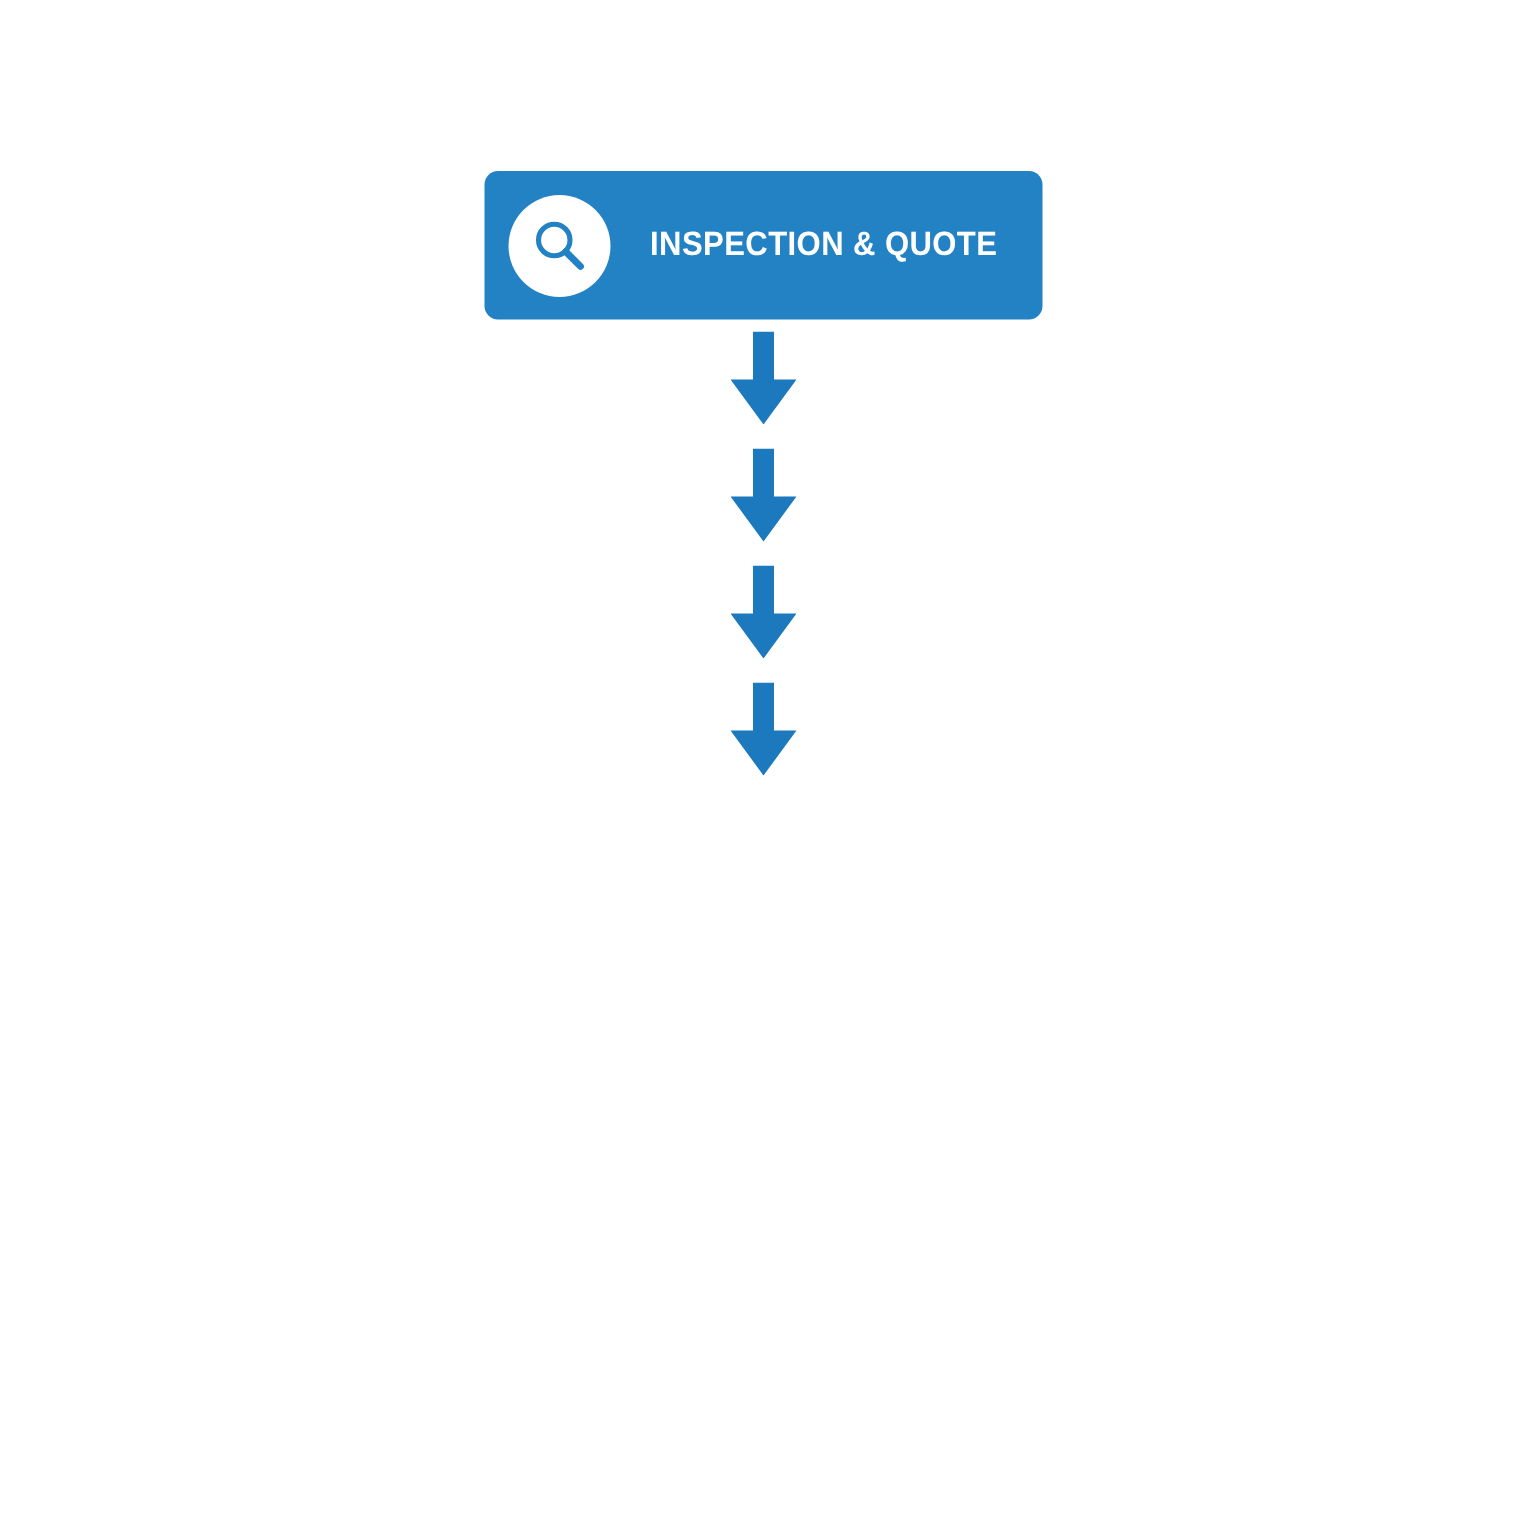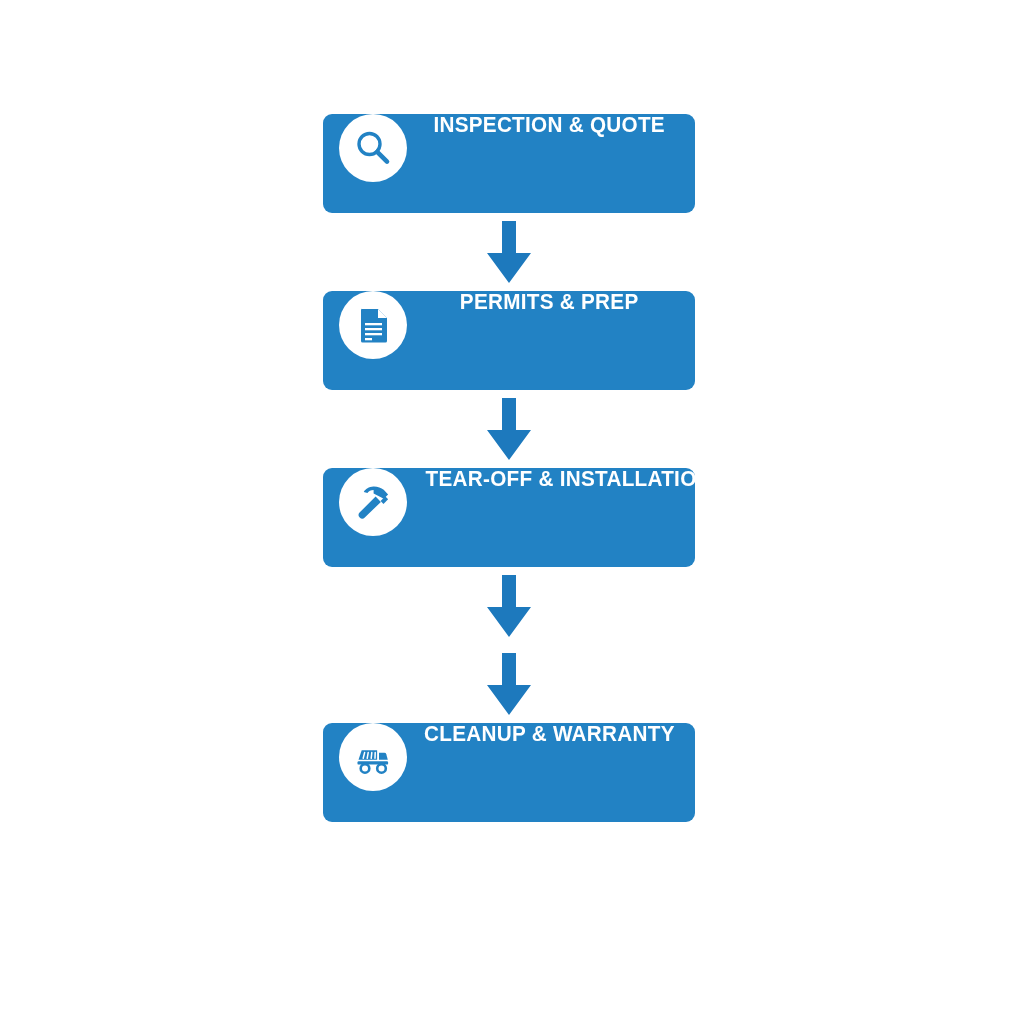--- a/index.html
+++ b/index.html
@@ -30,21 +30,21 @@
 
   
   .step {
     position: relative;
     width: 372px;
     height: 99px;
     background: #2282c4;
     border-radius: 9px;
     box-sizing: border-box;
     display: flex;
-    align-items: flex-start;
+    align-items: center;
     padding-left: 16px;
   }
 
   .icon-badge {
     flex: 0 0 auto;
     width: 68px;
     height: 68px;
     background: #ffffff;
     border-radius: 50%;
     display: flex;
@@ -104,81 +104,36 @@
       </div>
       <div class="step-label">INSPECTION &amp; QUOTE</div>
     </div>
 
     <div class="connector">
       <svg viewBox="0 0 44 62" xmlns="http://www.w3.org/2000/svg">
         <polygon points="15,0 29,0 29,32 44,32 22,62 0,32 15,32" fill="#1d79bd"></polygon>
       </svg>
     </div>
 
-    <div class="step">
-      <div class="icon-badge">
-        <svg viewBox="0 0 42 42" xmlns="http://www.w3.org/2000/svg">
-          <path d="M9 5 h17 l9 9 v23 a1.5 1.5 0 0 1 -1.5 1.5 h-23 a1.5 1.5 0 0 1 -1.5 -1.5 v-31 a1.5 1.5 0 0 1 1.5 -1.5 z" fill="#2282c4"></path>
-          <path d="M26 5 l9 9 h-9 z" fill="#ffffff"></path>
-          <rect x="13" y="19" width="17" height="2.3" fill="#ffffff"></rect>
-          <rect x="13" y="24" width="17" height="2.3" fill="#ffffff"></rect>
-          <rect x="13" y="29" width="17" height="2.3" fill="#ffffff"></rect>
-          <rect x="13" y="34" width="7" height="2.3" fill="#ffffff"></rect>
-        </svg>
-      </div>
-      <div class="step-label">PERMITS &amp; PREP</div>
-    </div>
-
-    <div class="connector">
-      <svg viewBox="0 0 44 62" xmlns="http://www.w3.org/2000/svg">
-        <polygon points="15,0 29,0 29,32 44,32 22,62 0,32 15,32" fill="#1d79bd"></polygon>
-      </svg>
-    </div>
-
-    <div class="step">
-      <div class="icon-badge">
-        <svg viewBox="0 0 42 42" xmlns="http://www.w3.org/2000/svg">
-          <g fill="#2282c4">
-            <path d="M21.5 5.5 c-4.6 0.2 -8.2 2.6 -9.7 5.4 l3.6 1.1 c1.3 -1.8 3.5 -2.9 6.2 -2.9 l0 3.4 l10.2 5.2 l4.3 -4.3 l-4.4 -4.6 c-2.6 -2 -6.1 -3.4 -10.2 -3.3 z"></path>
-            <path d="M28.6 19.9 l4.6 -4.6 l2.9 3 l-4.6 4.6 z"></path>
-            <path d="M23.6 15.6 l5.3 5.3 l-16.1 15.6 a3.6 3.6 0 0 1 -5 -5.2 z"></path>
-          </g>
-        </svg>
-      </div>
-      <div class="step-label">TEAR-OFF &amp; INSTALLATION</div>
-    </div>
 
     <div class="connector">
       <svg viewBox="0 0 44 62" xmlns="http://www.w3.org/2000/svg">
         <polygon points="15,0 29,0 29,32 44,32 22,62 0,32 15,32" fill="#1d79bd"></polygon>
       </svg>
     </div>
 
 
     <div class="connector">
       <svg viewBox="0 0 44 62" xmlns="http://www.w3.org/2000/svg">
         <polygon points="15,0 29,0 29,32 44,32 22,62 0,32 15,32" fill="#1d79bd"></polygon>
       </svg>
     </div>
 
-    <div class="step">
-      <div class="icon-badge">
-        <svg viewBox="0 0 42 42" xmlns="http://www.w3.org/2000/svg">
-          <g fill="#2282c4">
-            <path d="M6.5 23.8 l3.2 -9.6 l15.4 0 l0 9.6 z"></path>
-            <path d="M27 16.8 l5.4 0 a2 2 0 0 1 1.9 1.4 l1.5 5.6 l-8.8 0 z"></path>
-            <rect x="5.5" y="25.2" width="30.6" height="3.4" rx="1.2"></rect>
-            <circle cx="13" cy="32.4" r="4.3" fill="none" stroke="#2282c4" stroke-width="2.6"></circle>
-            <circle cx="29.5" cy="32.4" r="4.3" fill="none" stroke="#2282c4" stroke-width="2.6"></circle>
-          </g>
-          <g stroke="#ffffff" stroke-width="1.5" stroke-linecap="round">
-            <line x1="12.6" y1="16.6" x2="11.2" y2="22.3"></line>
-            <line x1="16.2" y1="16.6" x2="15.2" y2="22.3"></line>
-            <line x1="19.8" y1="16.6" x2="19.2" y2="22.3"></line>
-            <line x1="23.2" y1="16.6" x2="23" y2="22.3"></line>
-          </g>
-        </svg>
-      </div>
-      <div class="step-label">CLEANUP &amp; WARRANTY</div>
+
+    <div class="connector">
+      <svg viewBox="0 0 44 62" xmlns="http://www.w3.org/2000/svg">
+        <polygon points="15,0 29,0 29,32 44,32 22,62 0,32 15,32" fill="#1d79bd"></polygon>
+      </svg>
     </div>
+
 
   </div>
 </div>
 
 </body></html>

